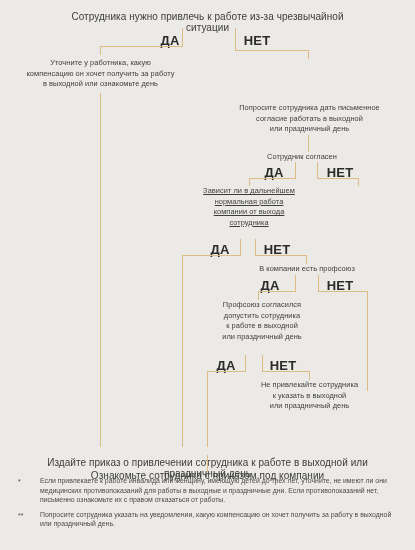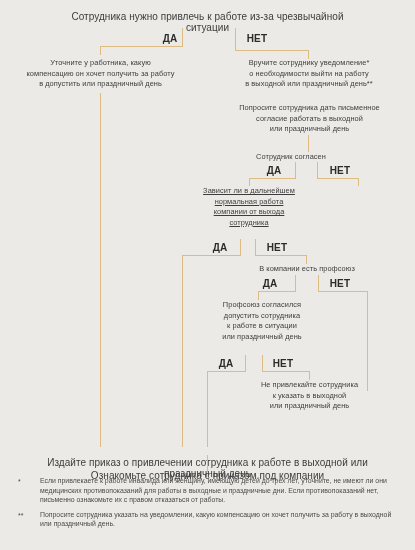--- a/index.html
+++ b/index.html
@@ -34,21 +34,21 @@
     font-size: 7.4px;
     line-height: 10.6px;
     color: #3d3d3d;
     letter-spacing: 0.06px;
     white-space: pre-line;
   }
   .node.wide { font-size: 10px; }
 
   .branchlbl {
     position: absolute;
-    font-size: 10px;
+    font-size: 13px;
     font-weight: bold;
     color: #2b2b2b;
     letter-spacing: 0.2px;
     text-align: center;
   }
 
   
   .footnotes {
     position: absolute;
     left: 18px;
@@ -90,35 +90,32 @@
   <div class="ln v" style="left:182px; top:28px; height:19px;"></div>
   <div class="ln h" style="left:100px; top:46px; width:83px;"></div>
   <div class="ln v" style="left:100px; top:46px; height:9px;"></div>
 
   <div class="ln v" style="left:235px; top:28px; height:23px;"></div>
   <div class="ln h" style="left:235px; top:50px; width:74px;"></div>
   <div class="ln v" style="left:308px; top:50px; height:9px;"></div>
 
   <div class="node" style="left:18px; top:58px; width:165px;">Уточните у работника, какую
 компенсацию он хочет получить за работу
-в допустить или праздничный день</div>
+в выходной или ознакомьте день</div>
 
-  <div class="node" style="left:228px; top:58px; width:162px;">Вручите сотруднику уведомление*
-о необходимости выйти на работу
-в выходной или праздничный день**</div>
 
   <div class="node" style="left:222px; top:103px; width:175px;">Попросите сотрудника дать письменное
 согласие работать в выходной
 или праздничный день</div>
 
   <div class="ln v" style="left:100px; top:93px; height:354px;"></div>
 
   <div class="ln v" style="left:308px; top:135px; height:17px;"></div>
 
-  <div class="node" style="left:231px; top:152px; width:120px;">Сотрудник согласен</div>
+  <div class="node" style="left:242px; top:152px; width:120px;">Сотрудник согласен</div>
 
   <div class="branchlbl" style="left:259px; top:165px; width:30px;">ДА</div>
   <div class="branchlbl" style="left:325px; top:165px; width:30px;">НЕТ</div>
 
   <div class="ln v" style="left:295px; top:162px; height:17px;"></div>
   <div class="ln h" style="left:249px; top:178px; width:47px;"></div>
   <div class="ln v" style="left:249px; top:178px; height:8px;"></div>
 
   <div class="ln v" style="left:317px; top:162px; height:17px;"></div>
   <div class="ln h" style="left:317px; top:178px; width:42px;"></div>
@@ -149,21 +146,21 @@
   <div class="ln v" style="left:295px; top:275px; height:17px;"></div>
   <div class="ln h" style="left:258px; top:291px; width:38px;"></div>
   <div class="ln v" style="left:258px; top:291px; height:9px;"></div>
 
   <div class="ln v" style="left:318px; top:275px; height:17px;"></div>
   <div class="ln h" style="left:318px; top:291px; width:50px;"></div>
   <div class="ln v" style="left:367px; top:291px; height:100px;"></div>
 
   <div class="node" style="left:208px; top:300px; width:108px;">Профсоюз согласился
 допустить сотрудника
-к работе в ситуации
+к работе в выходной
 или праздничный день</div>
 
   <div class="branchlbl" style="left:211px; top:358px; width:30px;">ДА</div>
   <div class="branchlbl" style="left:268px; top:358px; width:30px;">НЕТ</div>
 
   <div class="ln v" style="left:245px; top:355px; height:17px;"></div>
   <div class="ln h" style="left:207px; top:371px; width:39px;"></div>
   <div class="ln v" style="left:207px; top:371px; height:76px;"></div>
 
   <div class="ln v" style="left:262px; top:355px; height:17px;"></div>

